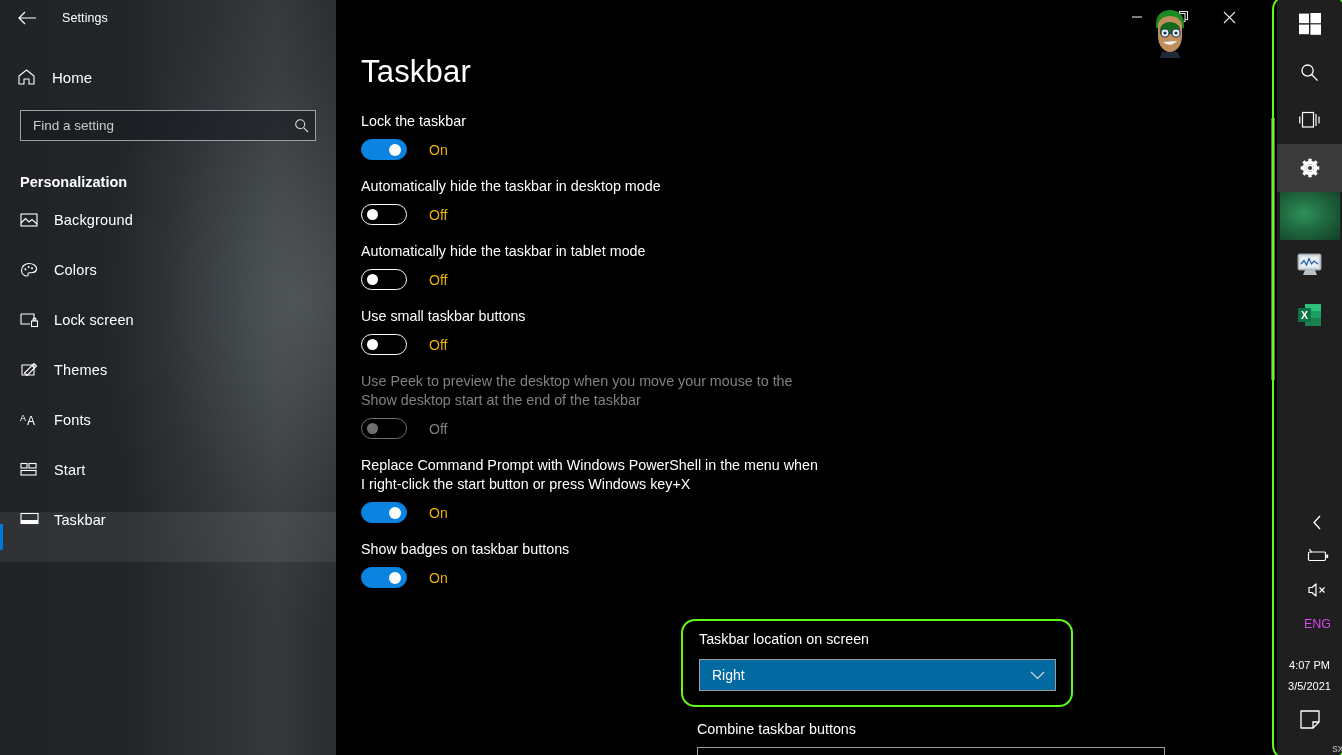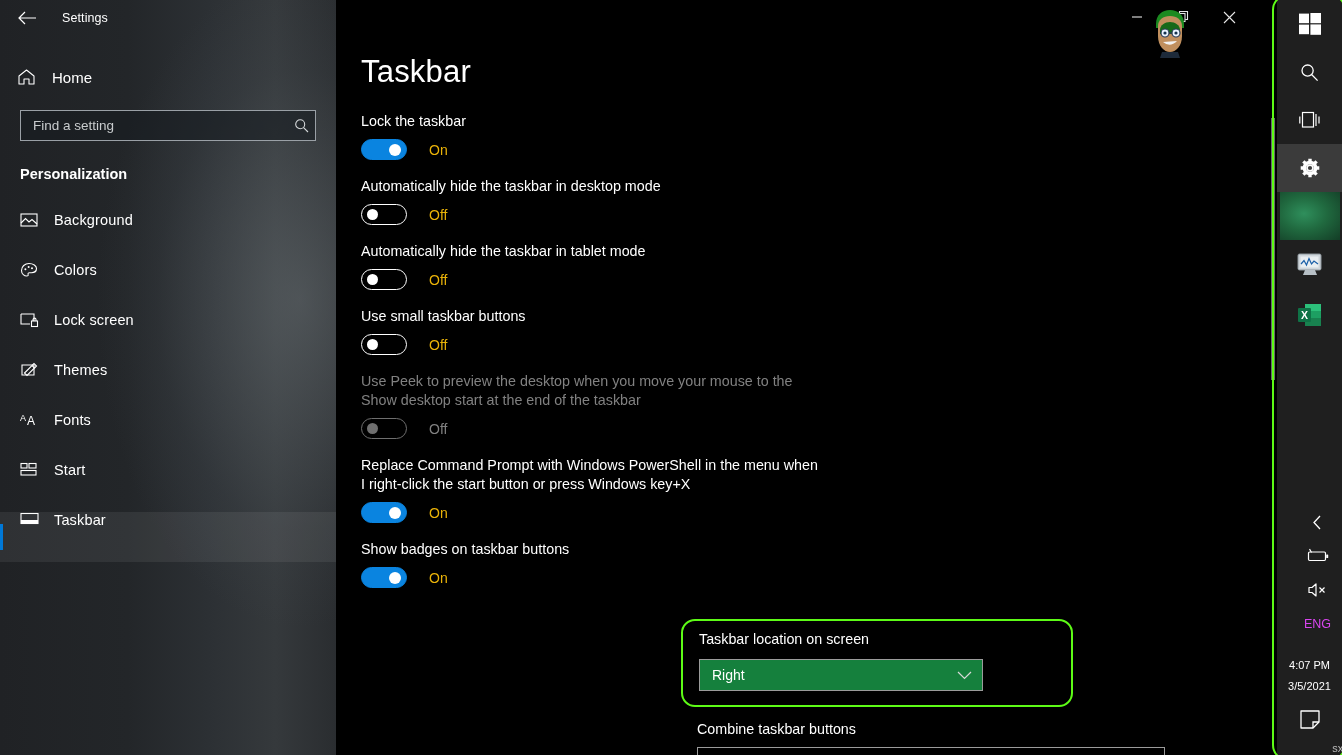--- a/index.html
+++ b/index.html
@@ -43,21 +43,21 @@
   }
   .search-box input {
     flex: 1; background: transparent; border: none; outline: none;
     color: #e8e8e8; font-size: 13.5px;
     font-family: "Liberation Sans", sans-serif; padding: 0 6px 0 12px;
   }
   .search-box input::placeholder { color: #c9ccce; }
   .search-ic { width: 28px; display:flex; align-items:center; justify-content:center; color:#d6d9db; }
 
   .section-head {
-    position: absolute; left: 20px; top: 166px;
+    position: absolute; left: 20px; top: 174px;
     color: #fff; font-size: 14.5px; font-weight: bold;
   }
 
   .nav { position: absolute; left: 0; top: 212px; width: 336px; }
   .nav-item {
     position: relative; display: flex; align-items: flex-start;
     height: 50px; color: #fff; padding-left: 20px;
   }
   .nav-item .ic { width: 34px; display: flex; align-items: center; color: #fff; }
   .nav-item .lbl { font-size: 14.5px; letter-spacing: .15px; }
@@ -96,22 +96,22 @@
   .tgl.dis .knob { background: #6f6f6f; }
   .s-state { color: #eab308; font-size: 14px; margin-left: 22px; }
 
   
   .hl-group {
     position: absolute; left: 345px; top: 619px; width: 392px; height: 88px;
     border: 2.5px solid #5dfb16; border-radius: 14px;
   }
   .hl-group .s-label { position: absolute; left: 16px; top: 10px; color: #fff; font-size: 14.3px; }
   .combo {
-    position: absolute; left: 16px; top: 38px; width: 284px; height: 32px;
-    border: 1px solid #9b9b9b; background: #15803d;
+    position: absolute; left: 16px; top: 38px; width: 357px; height: 32px;
+    border: 1px solid #9b9b9b; background: #0369a1;
     display: flex; align-items: center; justify-content: space-between;
     padding: 0 10px 0 12px;
   }
   .combo .val { color: #fff; font-size: 14px; }
   .combo .chev { color: #d8d8d8; }
 
   .combine-label { position: absolute; left: 361px; top: 721px; color: #fff; font-size: 14.3px; }
   .combine-combo {
     position: absolute; left: 361px; top: 747px; width: 468px; height: 32px;
     border: 1px solid #9b9b9b; background: #000;

